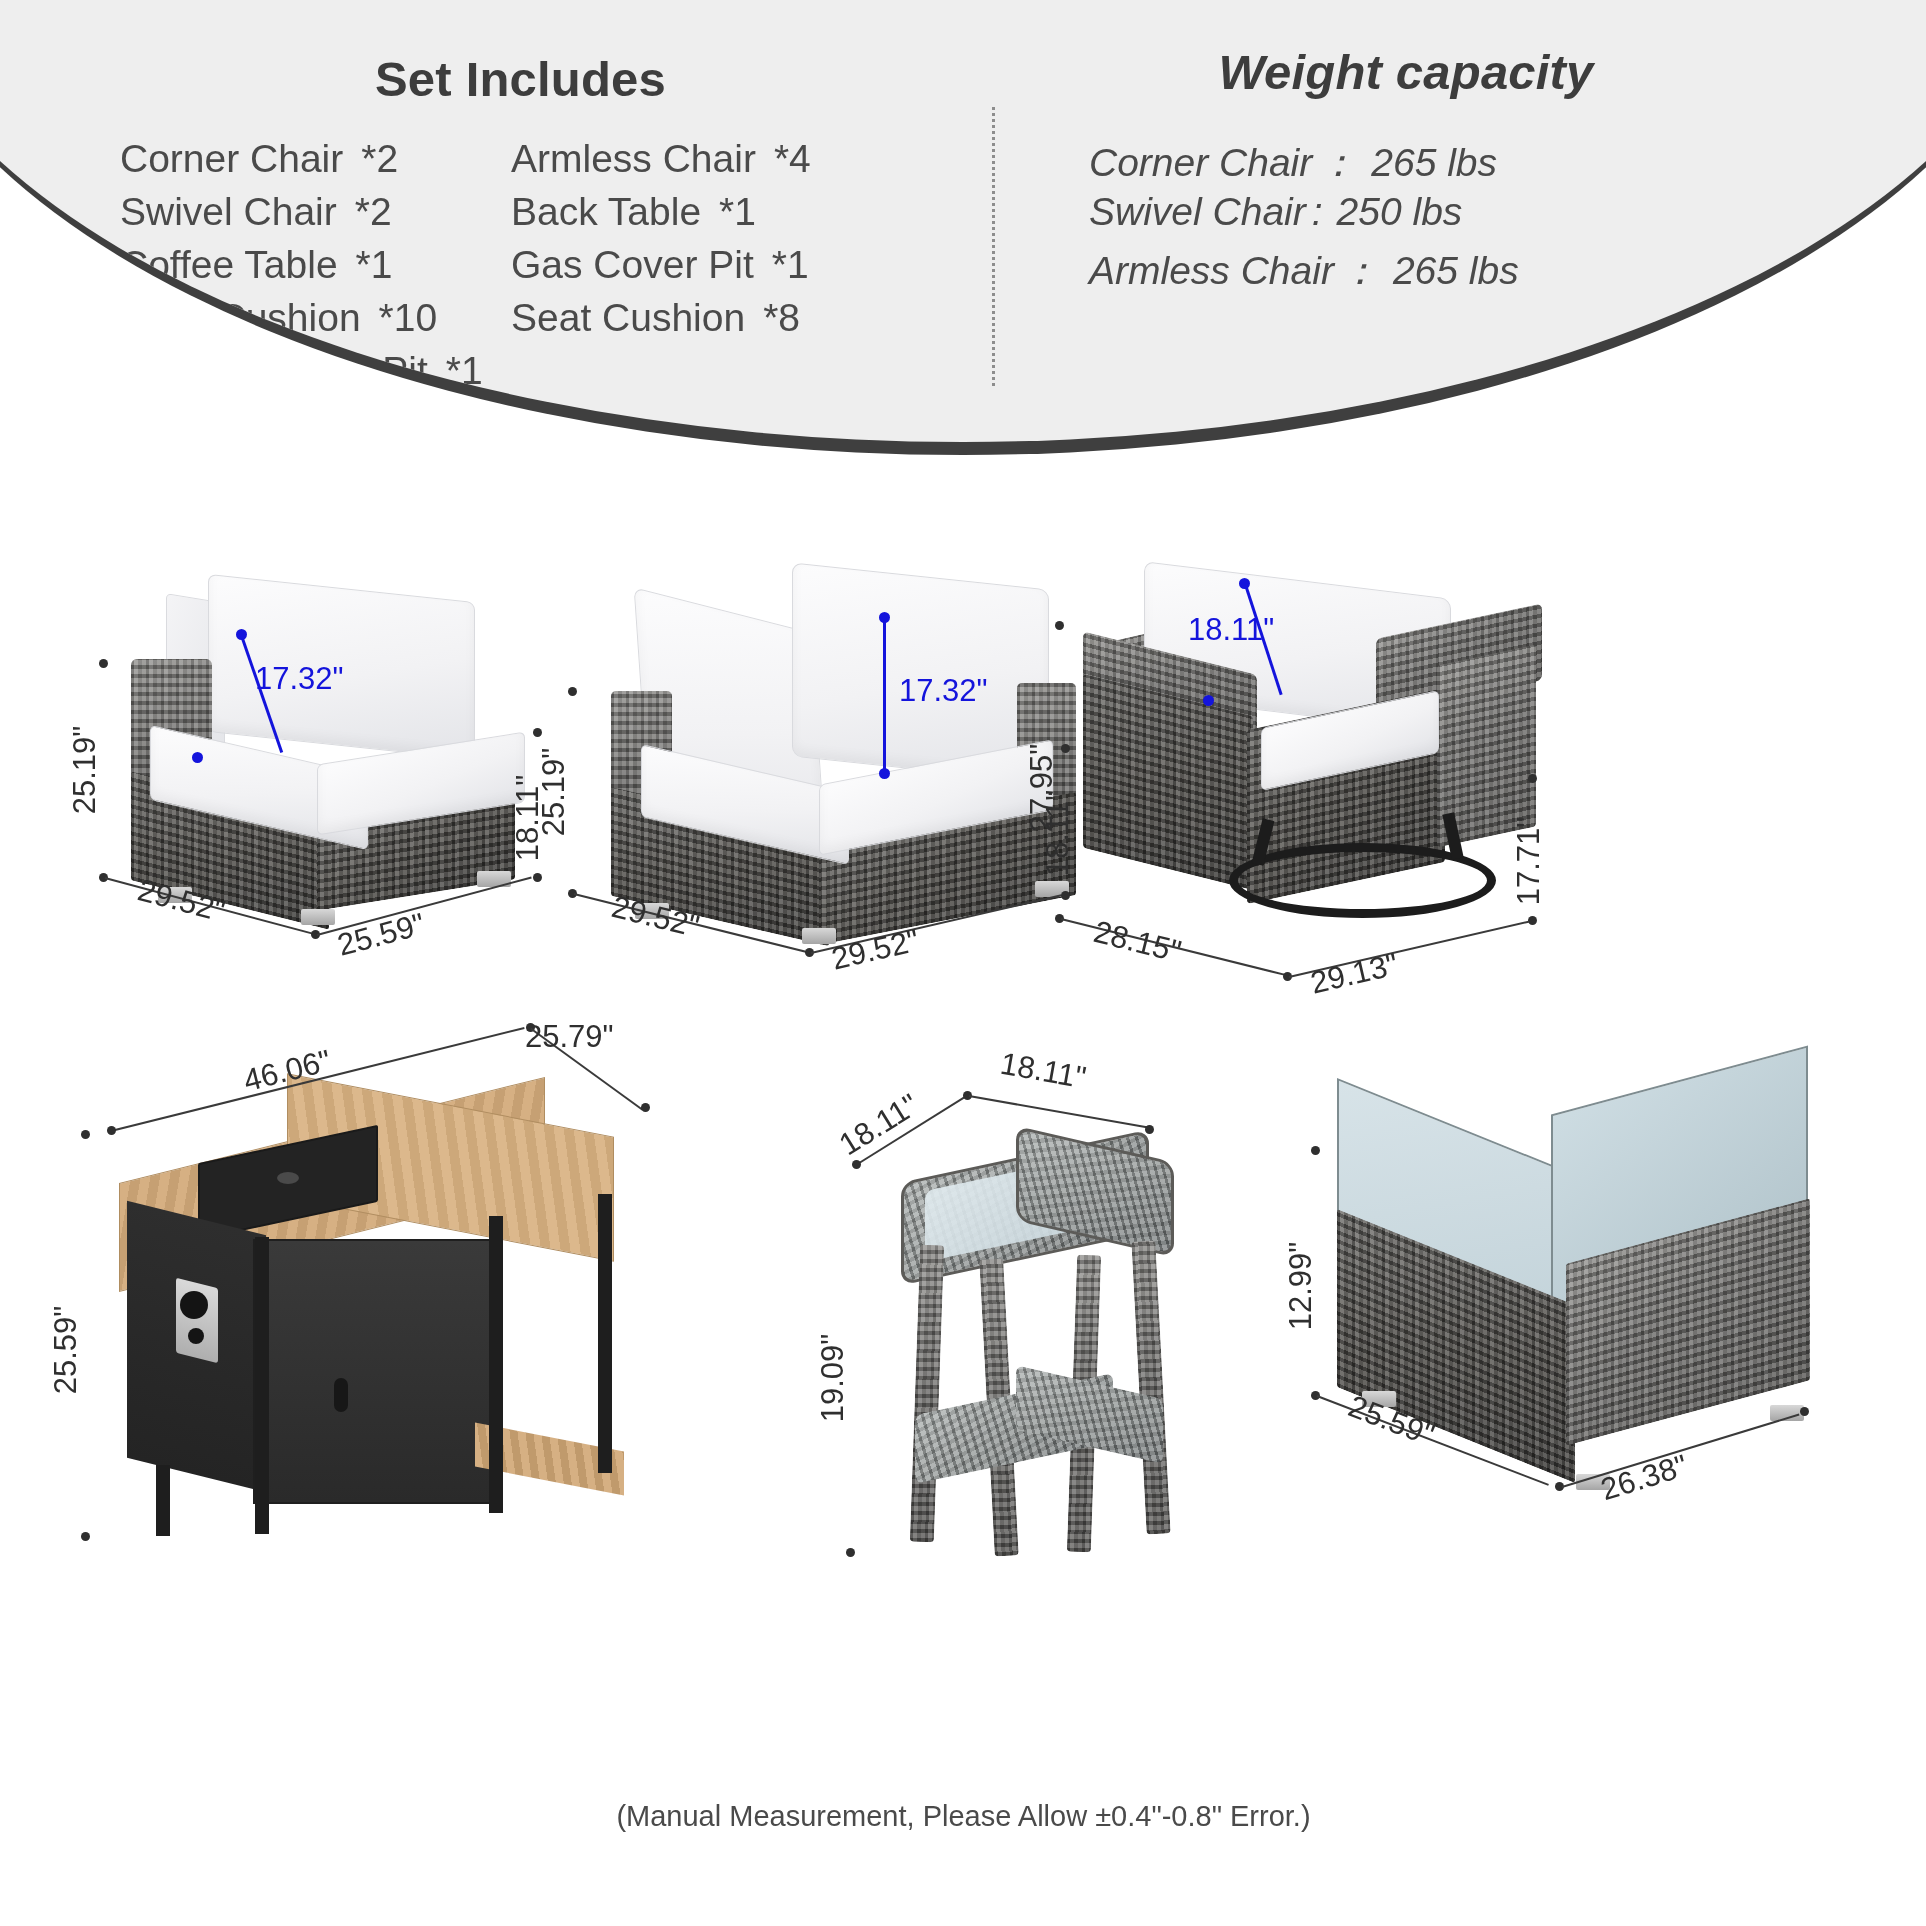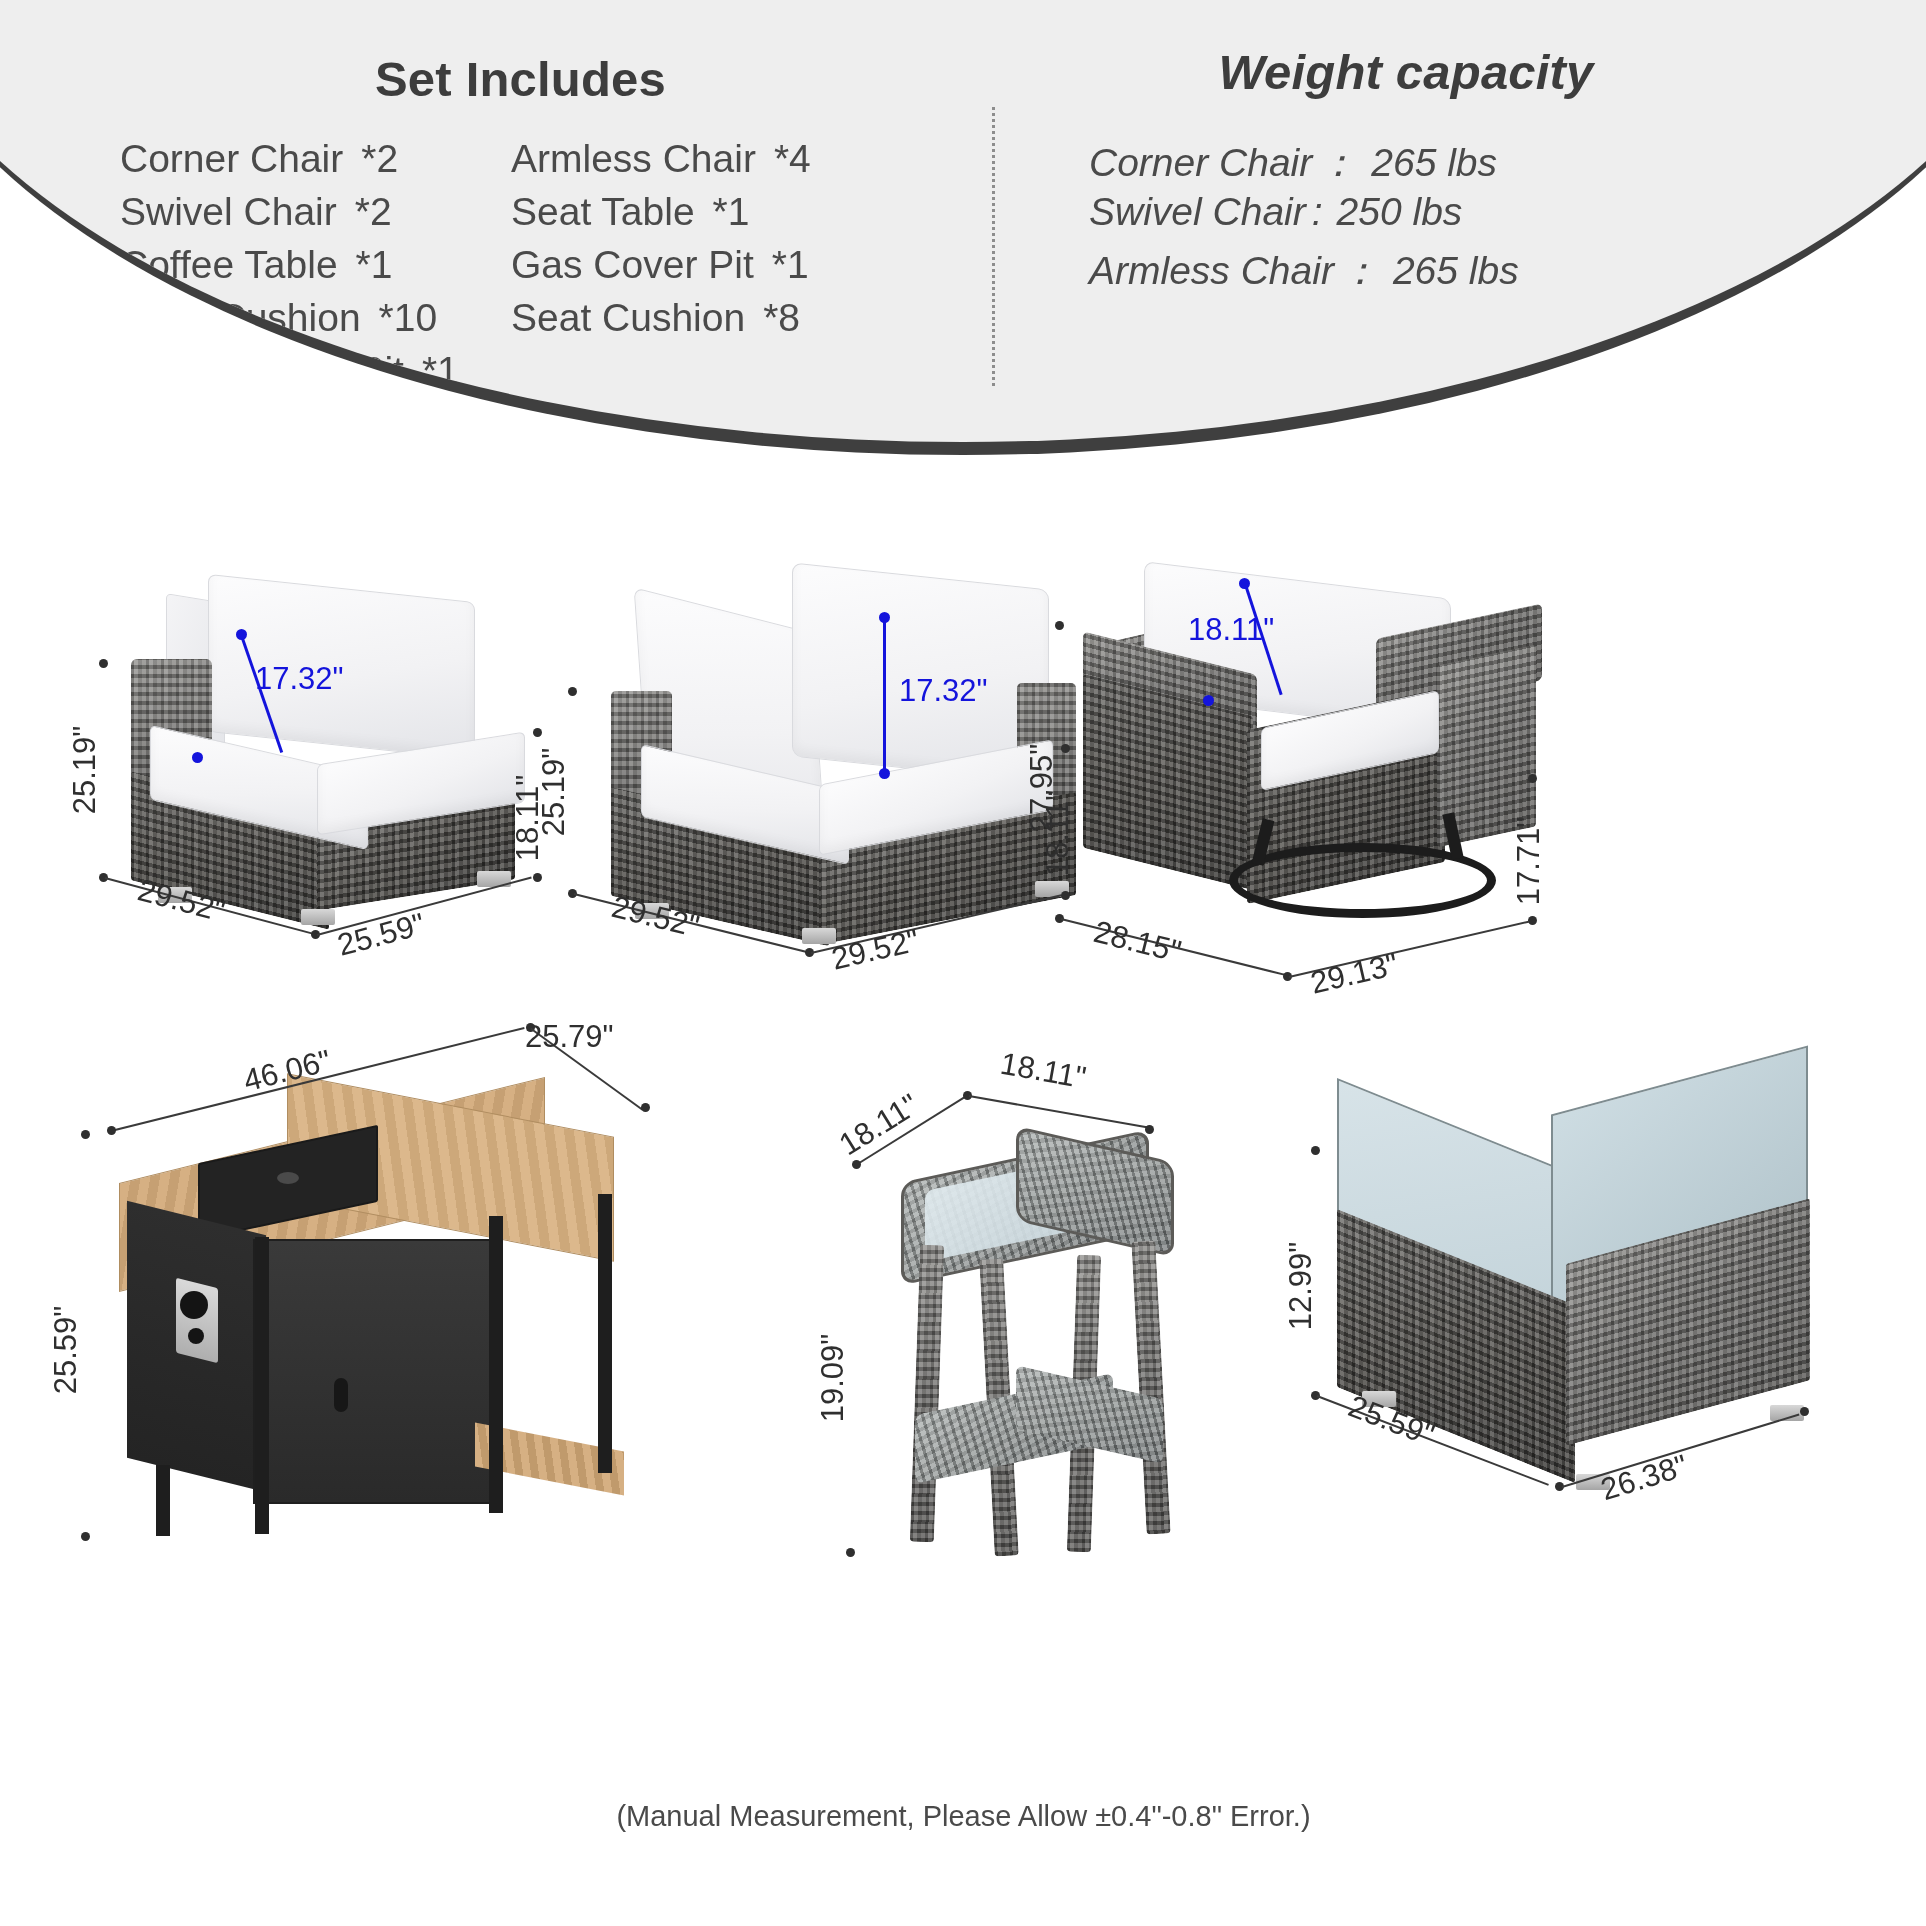--- a/index.html
+++ b/index.html
@@ -185,32 +185,32 @@
           </div>
           <div class="inc-row">
             <span class="inc-name">Coffee Table</span>
             <span class="inc-qty">*1</span>
           </div>
           <div class="inc-row">
             <span class="inc-name">Error Cushion</span>
             <span class="inc-qty">*10</span>
           </div>
           <div class="inc-row">
-            <span class="inc-name">Seat For Fire Pit</span>
+            <span class="inc-name">Cover For Fire Pit</span>
             <span class="inc-qty">*1</span>
           </div>
         </div>
 
         <div id="inc-col-right" class="inc-col">
           <div class="inc-row">
             <span class="inc-name">Armless Chair</span>
             <span class="inc-qty">*4</span>
           </div>
           <div class="inc-row">
-            <span class="inc-name">Seat Table</span>
+            <span class="inc-name">Back Table</span>
             <span class="inc-qty">*1</span>
           </div>
           <div class="inc-row">
             <span class="inc-name">Gas Cover Pit</span>
             <span class="inc-qty">*1</span>
           </div>
           <div class="inc-row">
             <span class="inc-name">Seat Cushion</span>
             <span class="inc-qty">*8</span>
           </div>

